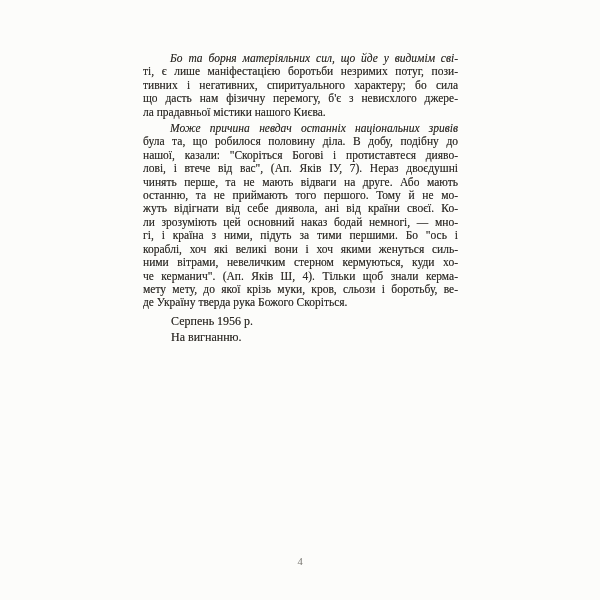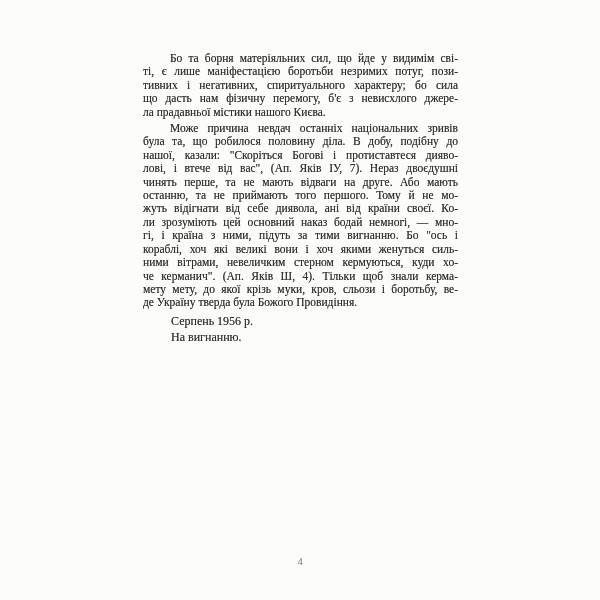--- a/index.html
+++ b/index.html
@@ -38,20 +38,21 @@
   }
   .line {
     text-align: justify;
     text-align-last: justify;
   }
   .line.last {
     text-align-last: left;
   }
   .para .line:first-child {
     text-indent: 27px;
+    font-style: italic;
   }
   .author-line {
     margin-top: 4px;
     padding-right: 46px;
     text-align: right;
     font-weight: bold;
     font-size: 12px;
     letter-spacing: 1.5px;
     line-height: 14px;
   }
@@ -87,26 +88,26 @@
         </div>
         <div class="para">
           <div class="line">Може причина невдач останніх національних зривів</div>
           <div class="line">була та, що робилося половину діла. В добу, подібну до</div>
           <div class="line">нашої, казали: "Скоріться Богові і протиставтеся дияво-</div>
           <div class="line">лові, і втече від вас", (Ап. Яків ІУ, 7). Нераз двоєдушні</div>
           <div class="line">чинять перше, та не мають відваги на друге. Або мають</div>
           <div class="line">останню, та не приймають того першого. Тому й не мо-</div>
           <div class="line">жуть відігнати від себе диявола, ані від країни своєї. Ко-</div>
           <div class="line">ли зрозуміють цей основний наказ бодай немногі, — мно-</div>
-          <div class="line">гі, і країна з ними, підуть за тими вигнанню. Бо "ось і</div>
+          <div class="line">гі, і країна з ними, підуть за тими першими. Бо "ось і</div>
           <div class="line">кораблі, хоч які великі вони і хоч якими женуться силь-</div>
           <div class="line">ними вітрами, невеличким стерном кермуються, куди хо-</div>
           <div class="line">че керманич". (Ап. Яків Ш, 4). Тільки щоб знали керма-</div>
           <div class="line">мету мету, до якої крізь муки, кров, сльози і боротьбу, ве-</div>
-          <div class="line last">де Україну тверда була Божого Провидіння.</div>
+          <div class="line last">де Україну тверда рука Божого Скоріться.</div>
         </div>
       </div>
     <div class="colophon" id="colophon">
         <div>Серпень 1956 р.</div>
         <div>На вигнанню.</div>
       </div>
   </div>
   <div class="page-number">4</div>
 </div>
 

